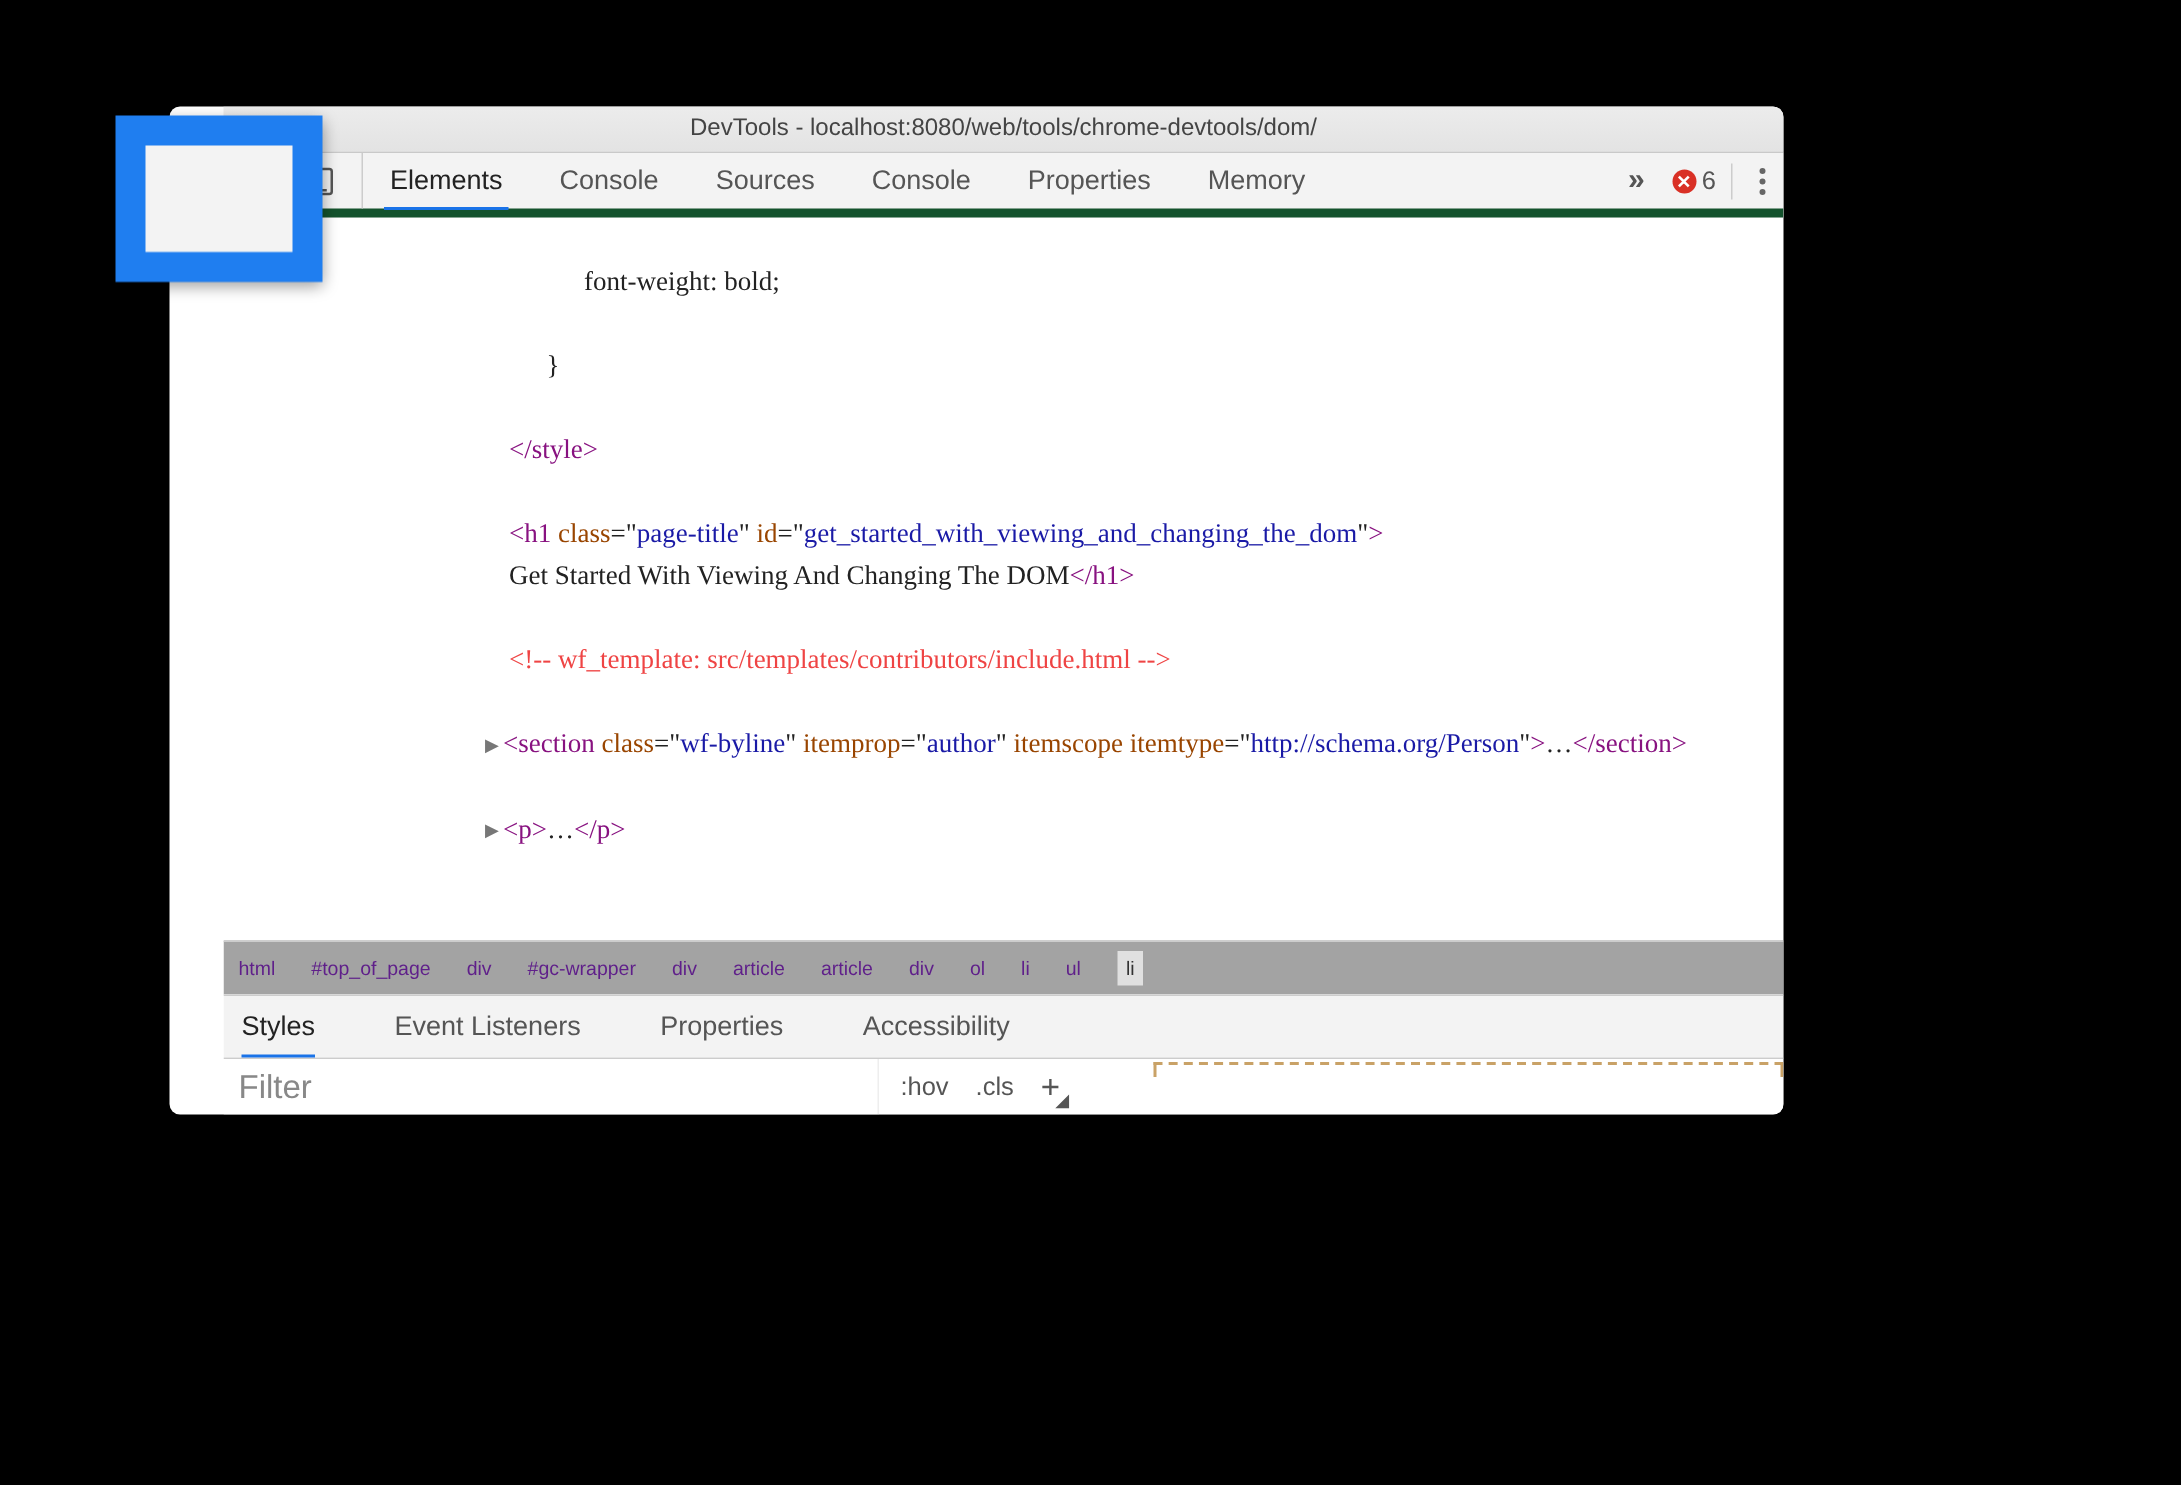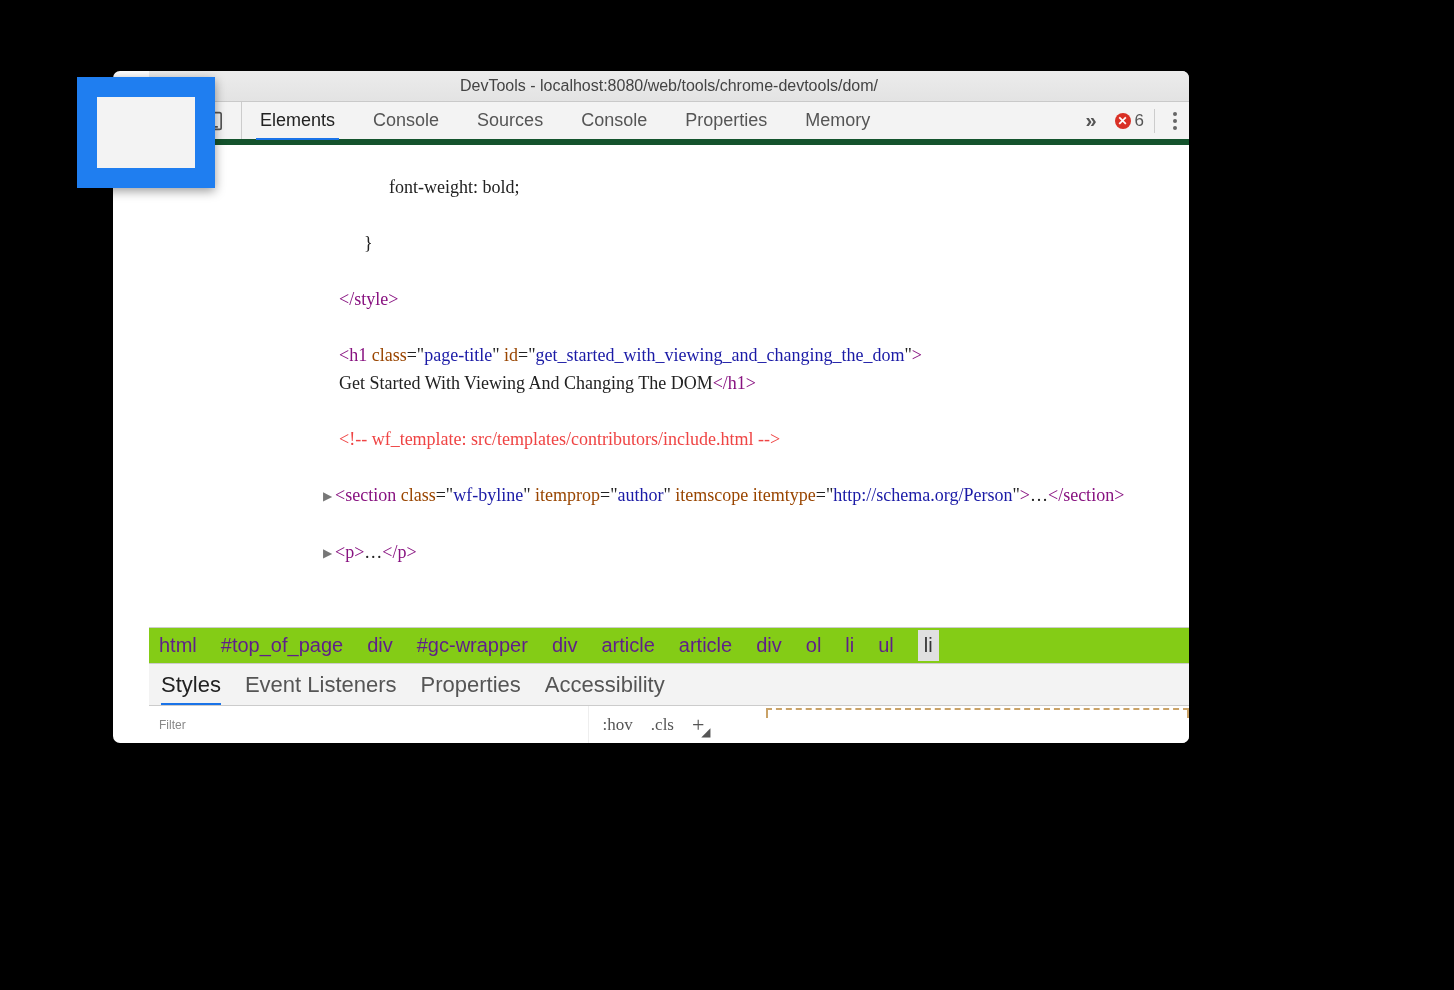--- a/index.html
+++ b/index.html
@@ -158,42 +158,42 @@
   .tag { color: #881280; }
   .attr-n { color: #994500; }
   .attr-v { color: #1a1aa6; }
   .cmt { color: #ef4444; }
   .txt { color: #222; }
   .ell { color: #222; }
 
   .crumbs {
     height: 36px;
     border-top: 1px solid #ccc;
-    background: #84cc16;
+    background: #a3a3a3;
     display: flex;
     align-items: center;
     padding: 0 10px;
     gap: 24px;
-    font-size: 20px;
+    font-size: 13px;
     color: #5f1f8a;
     overflow: hidden;
     margin-top: 44px;
   }
   .crumb { cursor: pointer; }
   .crumb.sel { background: #e0e0e0; padding: 4px 6px; color: #333; }
 
   .bottom-tabs {
     height: 42px;
     background: #f3f3f3;
     border-top: 1px solid #ccc;
     display: flex;
     align-items: center;
     padding-left: 12px;
-    gap: 24px;
-    font-size: 22px;
+    gap: 53px;
+    font-size: 18px;
     color: #555;
   }
   .btab { cursor: pointer; height: 100%; display: flex; align-items: center; position: relative; }
   .btab.active { color: #222; }
   .btab.active::after {
     content: "";
     position: absolute;
     left: 0; right: 0; bottom: 0;
     height: 2px;
     background: #1a73e8;
@@ -202,32 +202,32 @@
   .filter-row {
     height: 38px;
     background: #fff;
     display: flex;
     align-items: stretch;
     border-top: 1px solid #ccc;
   }
   .filter-input {
     flex: 1;
     border: none;
-    font-size: 12px;
+    font-size: 22px;
     padding: 0 10px;
     color: #333;
     outline: none;
   }
   .filter-input::placeholder { color: #888; }
   .filter-btns {
     display: flex;
     align-items: center;
     gap: 18px;
     padding: 0 14px;
-    font-family: Liberation Serif, serif;
+    font-family: Liberation Sans, sans-serif;
     color: #555;
     font-size: 17px;
     border-left: 1px solid #eee;
   }
   .filter-plus { font-size: 22px; position: relative; }
   .filter-plus sub { font-size: 12px; position: absolute; right: -6px; bottom: -2px; }
   .dash-area {
     flex: 1;
     margin: 2px 0 0 48px;
     border: 2px dashed #c9a267;

